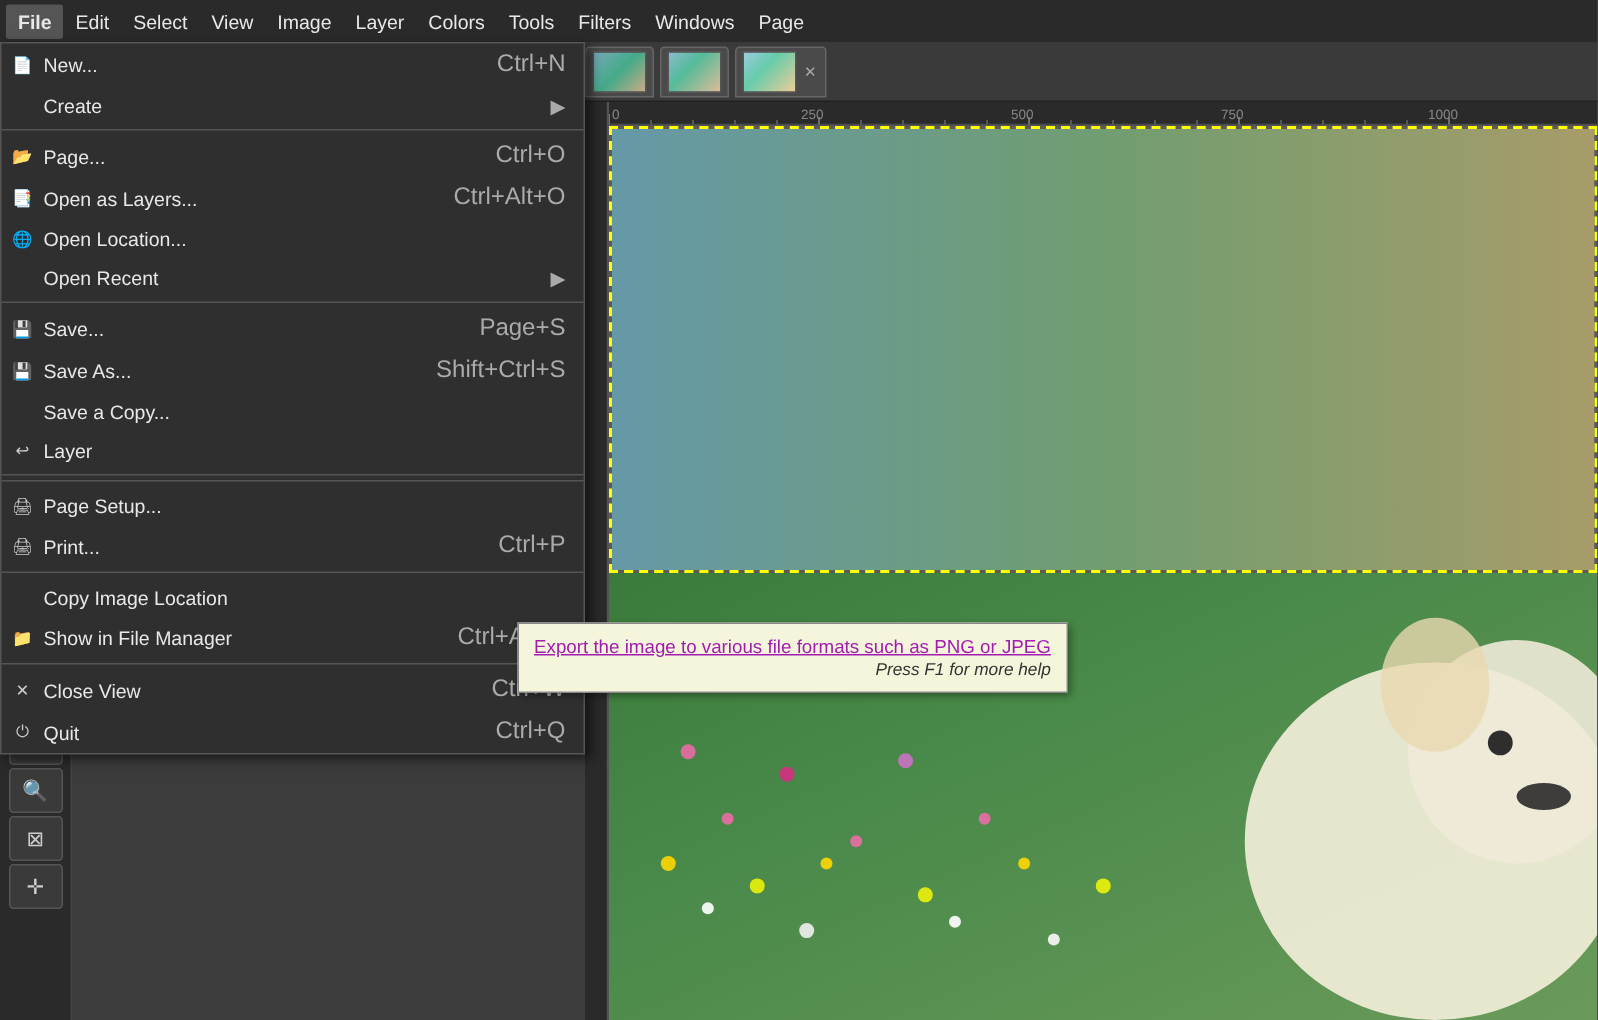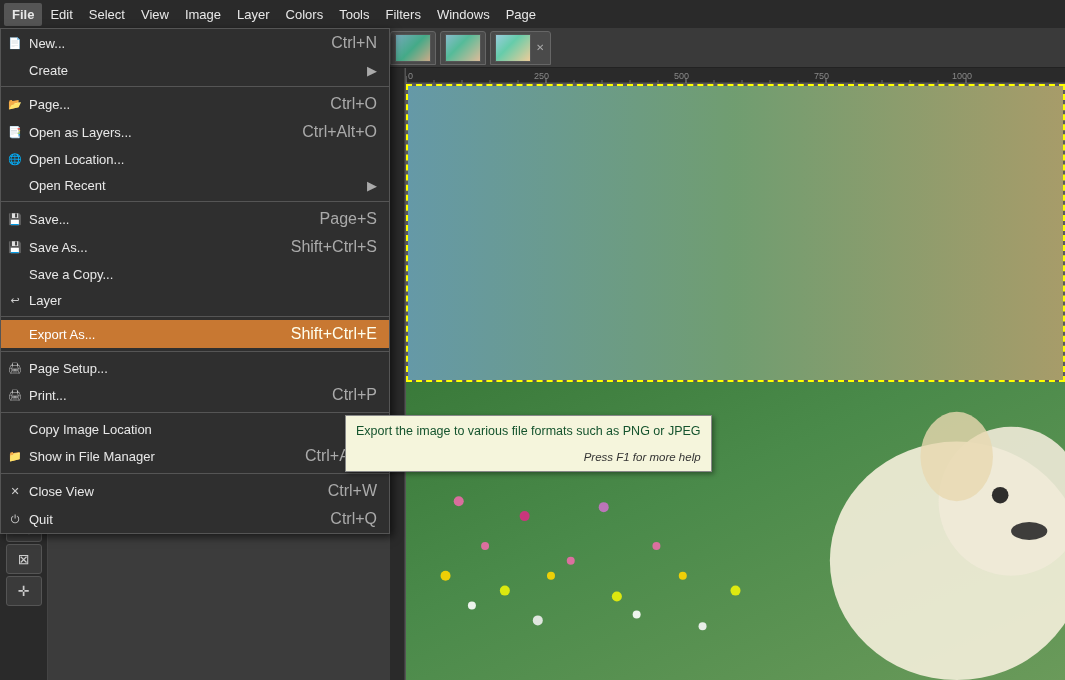--- a/index.html
+++ b/index.html
@@ -189,29 +189,30 @@
       border: 1px solid #888;
       padding: 8px 10px;
       color: #222;
       font-size: 12px;
       max-width: 460px;
       box-shadow: 2px 2px 5px rgba(0,0,0,0.4);
       z-index: 400;
       pointer-events: none;
     }
     .tooltip-box .tooltip-main {
-      color: #14532d;
+      color: #a21caf;
       font-size: 12.5px;
+      text-decoration: underline;
     }
     .tooltip-box .tooltip-help {
       text-align: right;
       color: #333;
       font-style: italic;
       font-size: 11.5px;
-      margin-top: 13px;
+      margin-top: 3px;
     }
 
     
     .toolbox {
       position: absolute;
       top: 28px;
       left: 0;
       width: 48px;
       bottom: 0;
       background: #2a2a2a;
@@ -435,24 +436,20 @@
       <span>Save a Copy...</span>
     </div>
 
     <div class="menu-item has-icon">
       <span class="icon-area">↩</span>
       <span>Layer</span>
     </div>
     <div class="menu-separator"></div>
 
 
-    <div class="menu-item highlighted">
-      <span>Export As...</span>
-      <span class="shortcut">Shift+Ctrl+E</span>
-    </div>
 
     <div class="menu-separator"></div>
 
     <div class="menu-item has-icon">
       <span class="icon-area">🖨</span>
       <span>Page Setup...</span>
     </div>
 
     <div class="menu-item has-icon">
       <span class="icon-area">🖨</span>

